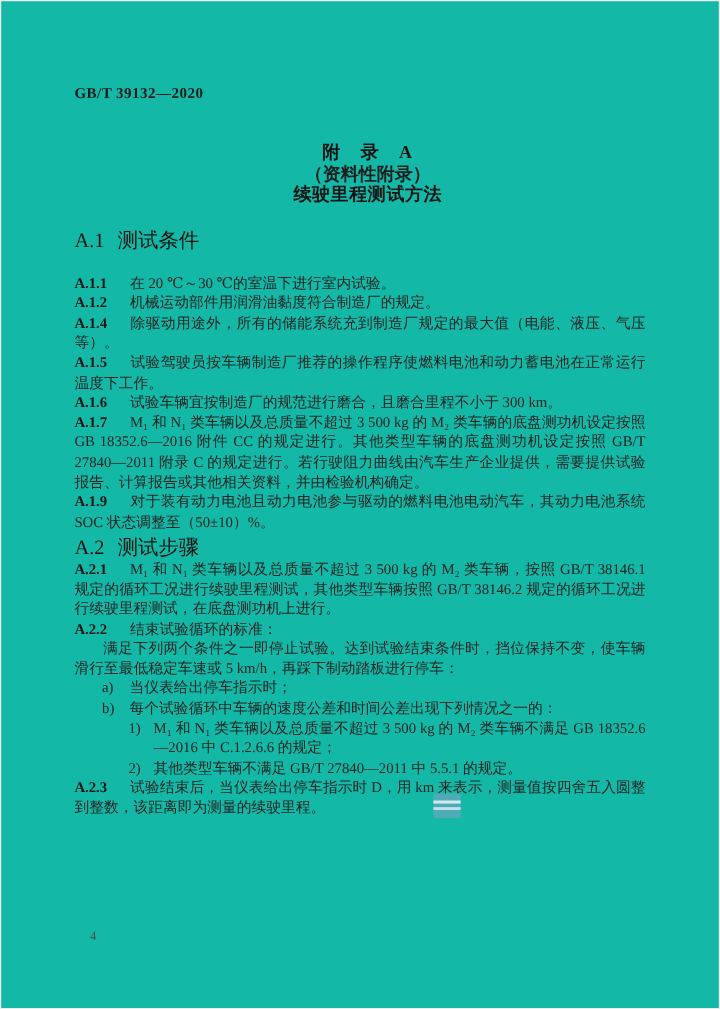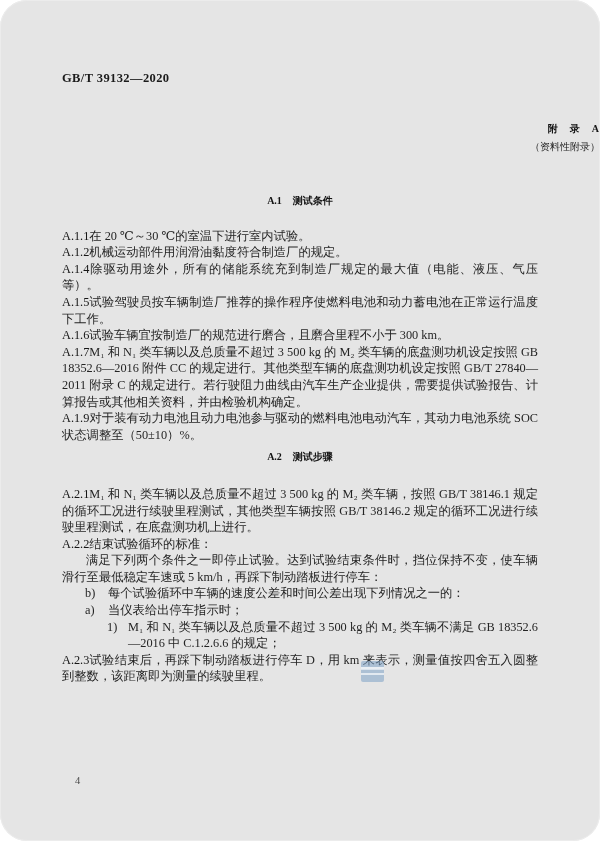--- a/index.html
+++ b/index.html
@@ -6,51 +6,49 @@
   body {
     width: 600px; height: 841px;
     background: #ffffff;
     font-family: "Liberation Serif", "DejaVu Serif", serif;
     color: #222222;
     position: relative;
     overflow: hidden;
   }
   .page {
     position: absolute; inset: 0;
-    background: #e5e5e5;
+    background: #14b8a6;
     box-shadow: inset 0 0 0 1px #ececec;
-    border-radius: 27px;
   }
   .doc-header {
     position: absolute; left: 62px; top: 71px;
     font-weight: bold; font-size: 12.5px; color: #1b1b1b;
     letter-spacing: 0.4px;
   }
   .title-block {
     position: absolute; left: 13px; right: 0; top: 120px;
-    text-align: right; line-height: 17.6px; font-size: 10px;
+    text-align: center; line-height: 17.6px; font-size: 15px;
   }
   .title-block .t1 { font-weight: bold; letter-spacing: 1px; color: #141414; }
-  .title-block .t2 { font-weight: normal; color: #1e1e1e; }
+  .title-block .t2 { font-weight: bold; color: #1e1e1e; }
   .title-block .t3 { font-weight: bold; color: #141414; letter-spacing: 0.5px; }
   .content {
     position: absolute; left: 62px; right: 62px; top: 193px;
     font-size: 12.3px; line-height: 16.6px; color: #242424;
   }
   .sec-head {
-    font-weight: bold; font-size: 10px; color: #131313;
+    font-weight: normal; font-size: 17px; color: #131313;
     margin: 0 0 18px 0;
-    text-align: center;
   }
   .sec-head .num { margin-right: 11px; }
-  .sec-head2 { margin-top: 6px; margin-bottom: 20px; }
+  .sec-head2 { margin-top: 6px; margin-bottom: 0; }
   p.clause {
     margin: 0; text-align: justify;
   }
-  .cnum { font-weight: normal; color: #151515; margin-right: 0; white-space: nowrap; }
+  .cnum { font-weight: bold; color: #151515; margin-right: 19px; white-space: nowrap; }
   p.indent2 { margin: 0; text-indent: 24px; text-align: justify; }
   .item-l1 { margin: 0; padding-left: 46px; text-align: justify; }
   .item-l1 .ilabel { display: inline-block; margin-left: -23px; width: 23px; }
   .item-l2 { margin: 0; padding-left: 66px; text-align: justify; }
   .item-l2 .ilabel { display: inline-block; margin-left: -21px; width: 21px; }
   .stamp {
     position: absolute; left: 361px; top: 661px;
     width: 23px; height: 21px; border-radius: 2px;
     background:
       linear-gradient(180deg,
@@ -69,20 +67,21 @@
 </head>
 <body>
 
 <div class="page">
 
   <div class="doc-header">GB/T 39132—2020</div>
 
   <div class="title-block">
     <div class="t1">附　录　A</div>
     <div class="t2">（资料性附录）</div>
+    <div class="t3">续驶里程测试方法</div>
   </div>
 
   <div class="content">
 
     <div class="sec-head">
       <span class="num">A.1</span><span>测试条件</span>
     </div>
 
     <p class="clause"><span class="cnum">A.1.1</span><span>在 20 ℃～30 ℃的室温下进行室内试验。</span></p>
     <p class="clause"><span class="cnum">A.1.2</span><span>机械运动部件用润滑油黏度符合制造厂的规定。</span></p>
@@ -93,25 +92,26 @@
     <p class="clause"><span class="cnum">A.1.9</span><span>对于装有动力电池且动力电池参与驱动的燃料电池电动汽车，其动力电池系统 SOC 状态调整至（50±10）%。</span></p>
 
     <div class="sec-head sec-head2">
       <span class="num">A.2</span><span>测试步骤</span>
     </div>
 
     <p class="clause"><span class="cnum">A.2.1</span><span>M₁ 和 N₁ 类车辆以及总质量不超过 3 500 kg 的 M₂ 类车辆，按照 GB/T 38146.1 规定的循环工况进行续驶里程测试，其他类型车辆按照 GB/T 38146.2 规定的循环工况进行续驶里程测试，在底盘测功机上进行。</span></p>
 
     <p class="clause"><span class="cnum">A.2.2</span><span>结束试验循环的标准：</span></p>
     <p class="indent2">满足下列两个条件之一即停止试验。达到试验结束条件时，挡位保持不变，使车辆滑行至最低稳定车速或 5 km/h，再踩下制动踏板进行停车：</p>
+    <p class="item-l1"><span class="ilabel">a)</span><span>当仪表给出停车指示时；</span></p>
     <p class="item-l1"><span class="ilabel">b)</span><span>每个试验循环中车辆的速度公差和时间公差出现下列情况之一的：</span></p>
-    <p class="item-l1"><span class="ilabel">a)</span><span>当仪表给出停车指示时；</span></p>
     <p class="item-l2"><span class="ilabel">1)</span><span>M₁ 和 N₁ 类车辆以及总质量不超过 3 500 kg 的 M₂ 类车辆不满足 GB 18352.6—2016 中 C.1.2.6.6 的规定；</span></p>
+    <p class="item-l2"><span class="ilabel">2)</span><span>其他类型车辆不满足 GB/T 27840—2011 中 5.5.1 的规定。</span></p>
 
-    <p class="clause"><span class="cnum">A.2.3</span><span>试验结束后，再踩下制动踏板进行停车 D，用 km 来表示，测量值按四舍五入圆整到整数，该距离即为测量的续驶里程。</span></p>
+    <p class="clause"><span class="cnum">A.2.3</span><span>试验结束后，当仪表给出停车指示时 D，用 km 来表示，测量值按四舍五入圆整到整数，该距离即为测量的续驶里程。</span></p>
 
   </div>
 
   <div class="stamp"></div>
 
   <div class="page-num">4</div>
 
 </div>
 
 </body></html>

